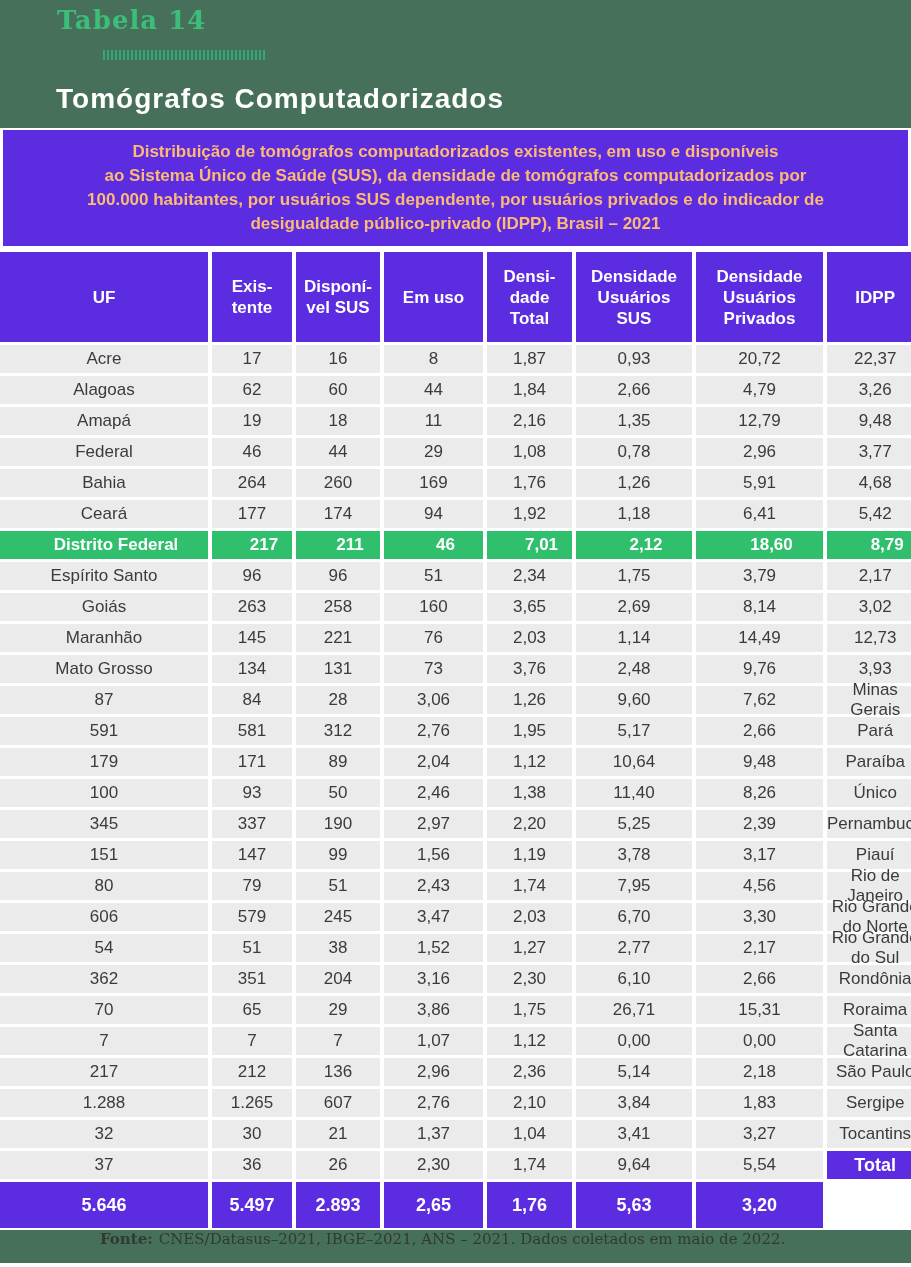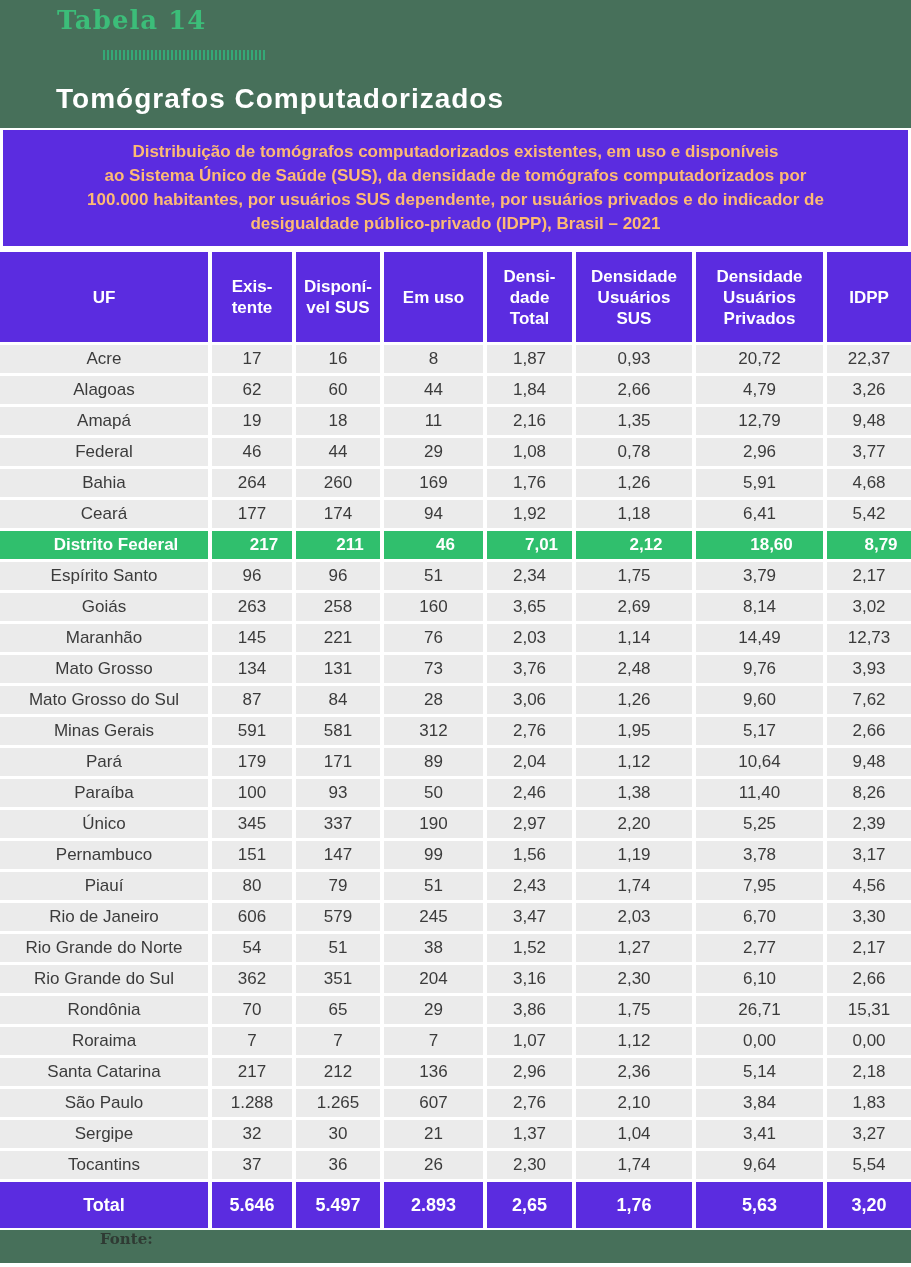--- a/index.html
+++ b/index.html
@@ -170,21 +170,20 @@
       <div class="cell td">14,49</div>
       <div class="cell td">12,73</div>
       <div class="cell td uf">Mato Grosso</div>
       <div class="cell td">134</div>
       <div class="cell td">131</div>
       <div class="cell td">73</div>
       <div class="cell td">3,76</div>
       <div class="cell td">2,48</div>
       <div class="cell td">9,76</div>
       <div class="cell td">3,93</div>
-      <div class="cell td uf">Mato Grosso do Sul</div>
       <div class="cell td">87</div>
       <div class="cell td">84</div>
       <div class="cell td">28</div>
       <div class="cell td">3,06</div>
       <div class="cell td">1,26</div>
       <div class="cell td">9,60</div>
       <div class="cell td">7,62</div>
       <div class="cell td uf">Minas Gerais</div>
       <div class="cell td">591</div>
       <div class="cell td">581</div>
@@ -310,15 +309,16 @@
       <div class="cell total">5.497</div>
       <div class="cell total">2.893</div>
       <div class="cell total">2,65</div>
       <div class="cell total">1,76</div>
       <div class="cell total">5,63</div>
       <div class="cell total">3,20</div>
     </div>
 
   <footer class="footer">
     <span class="fonte-label">Fonte:</span>
+    <span>CNES/Datasus–2021, IBGE–2021, ANS – 2021. Dados coletados em maio de 2022.</span>
   </footer>
 
 </div>
 
 </body></html>

